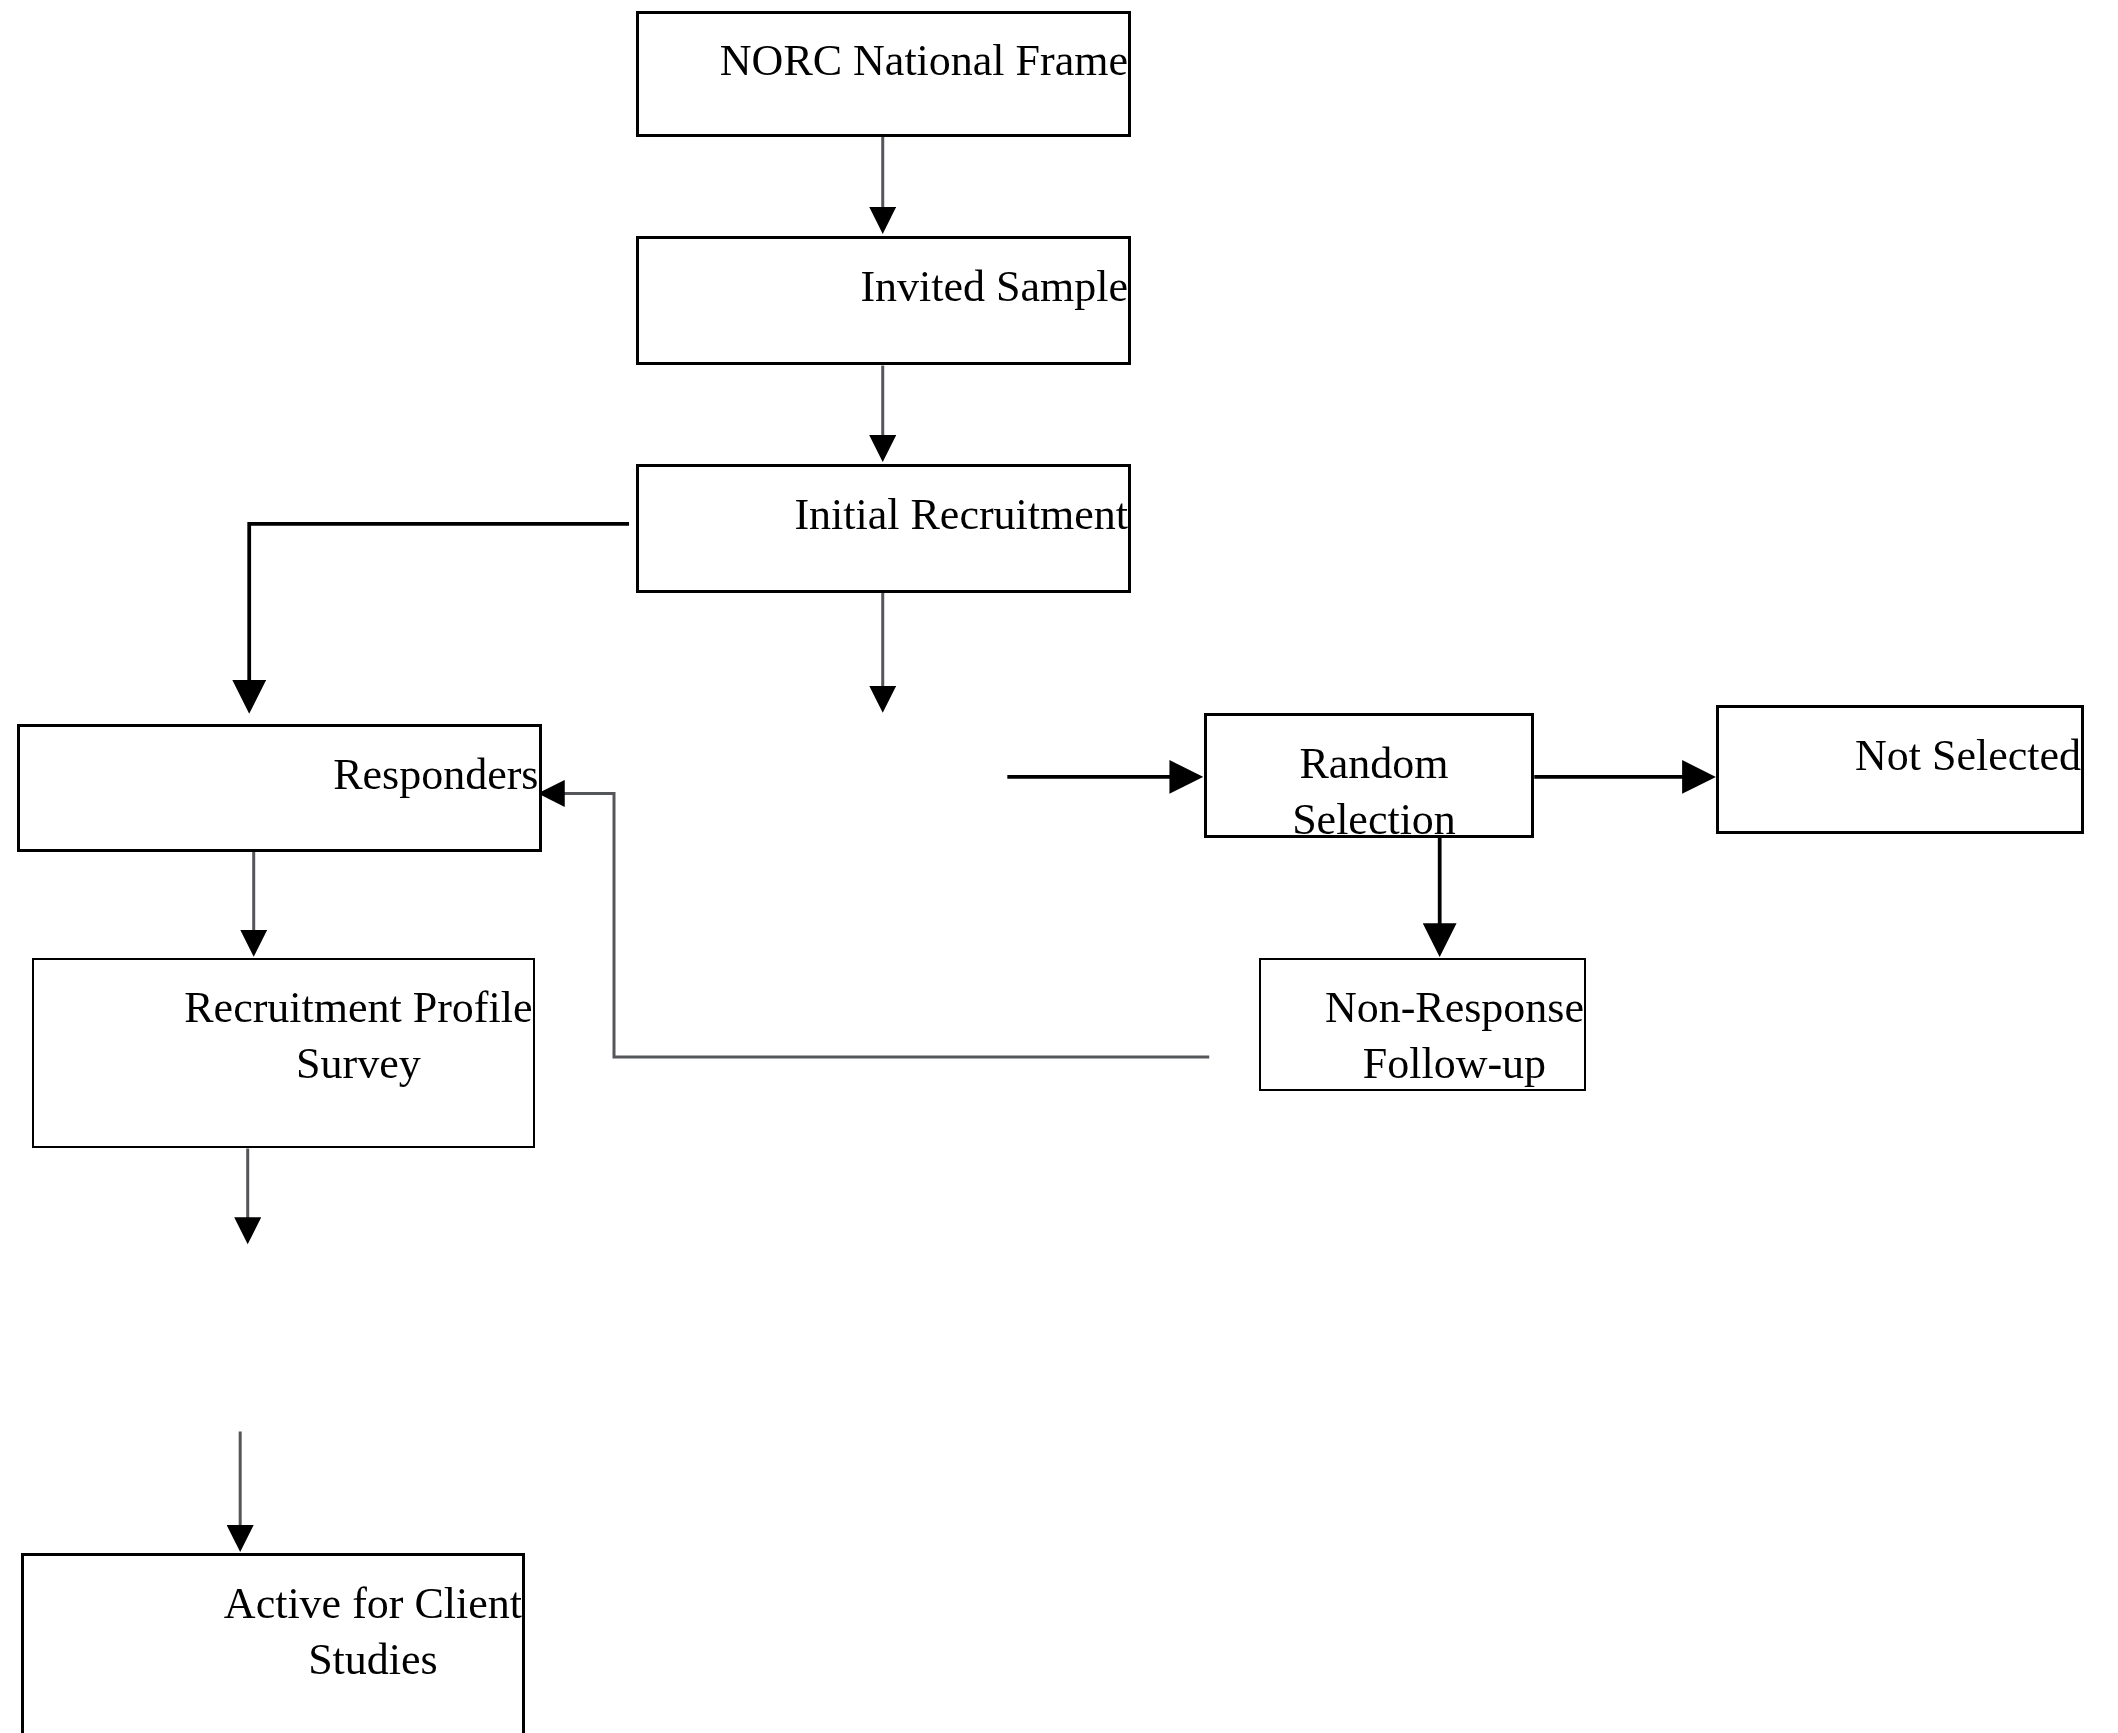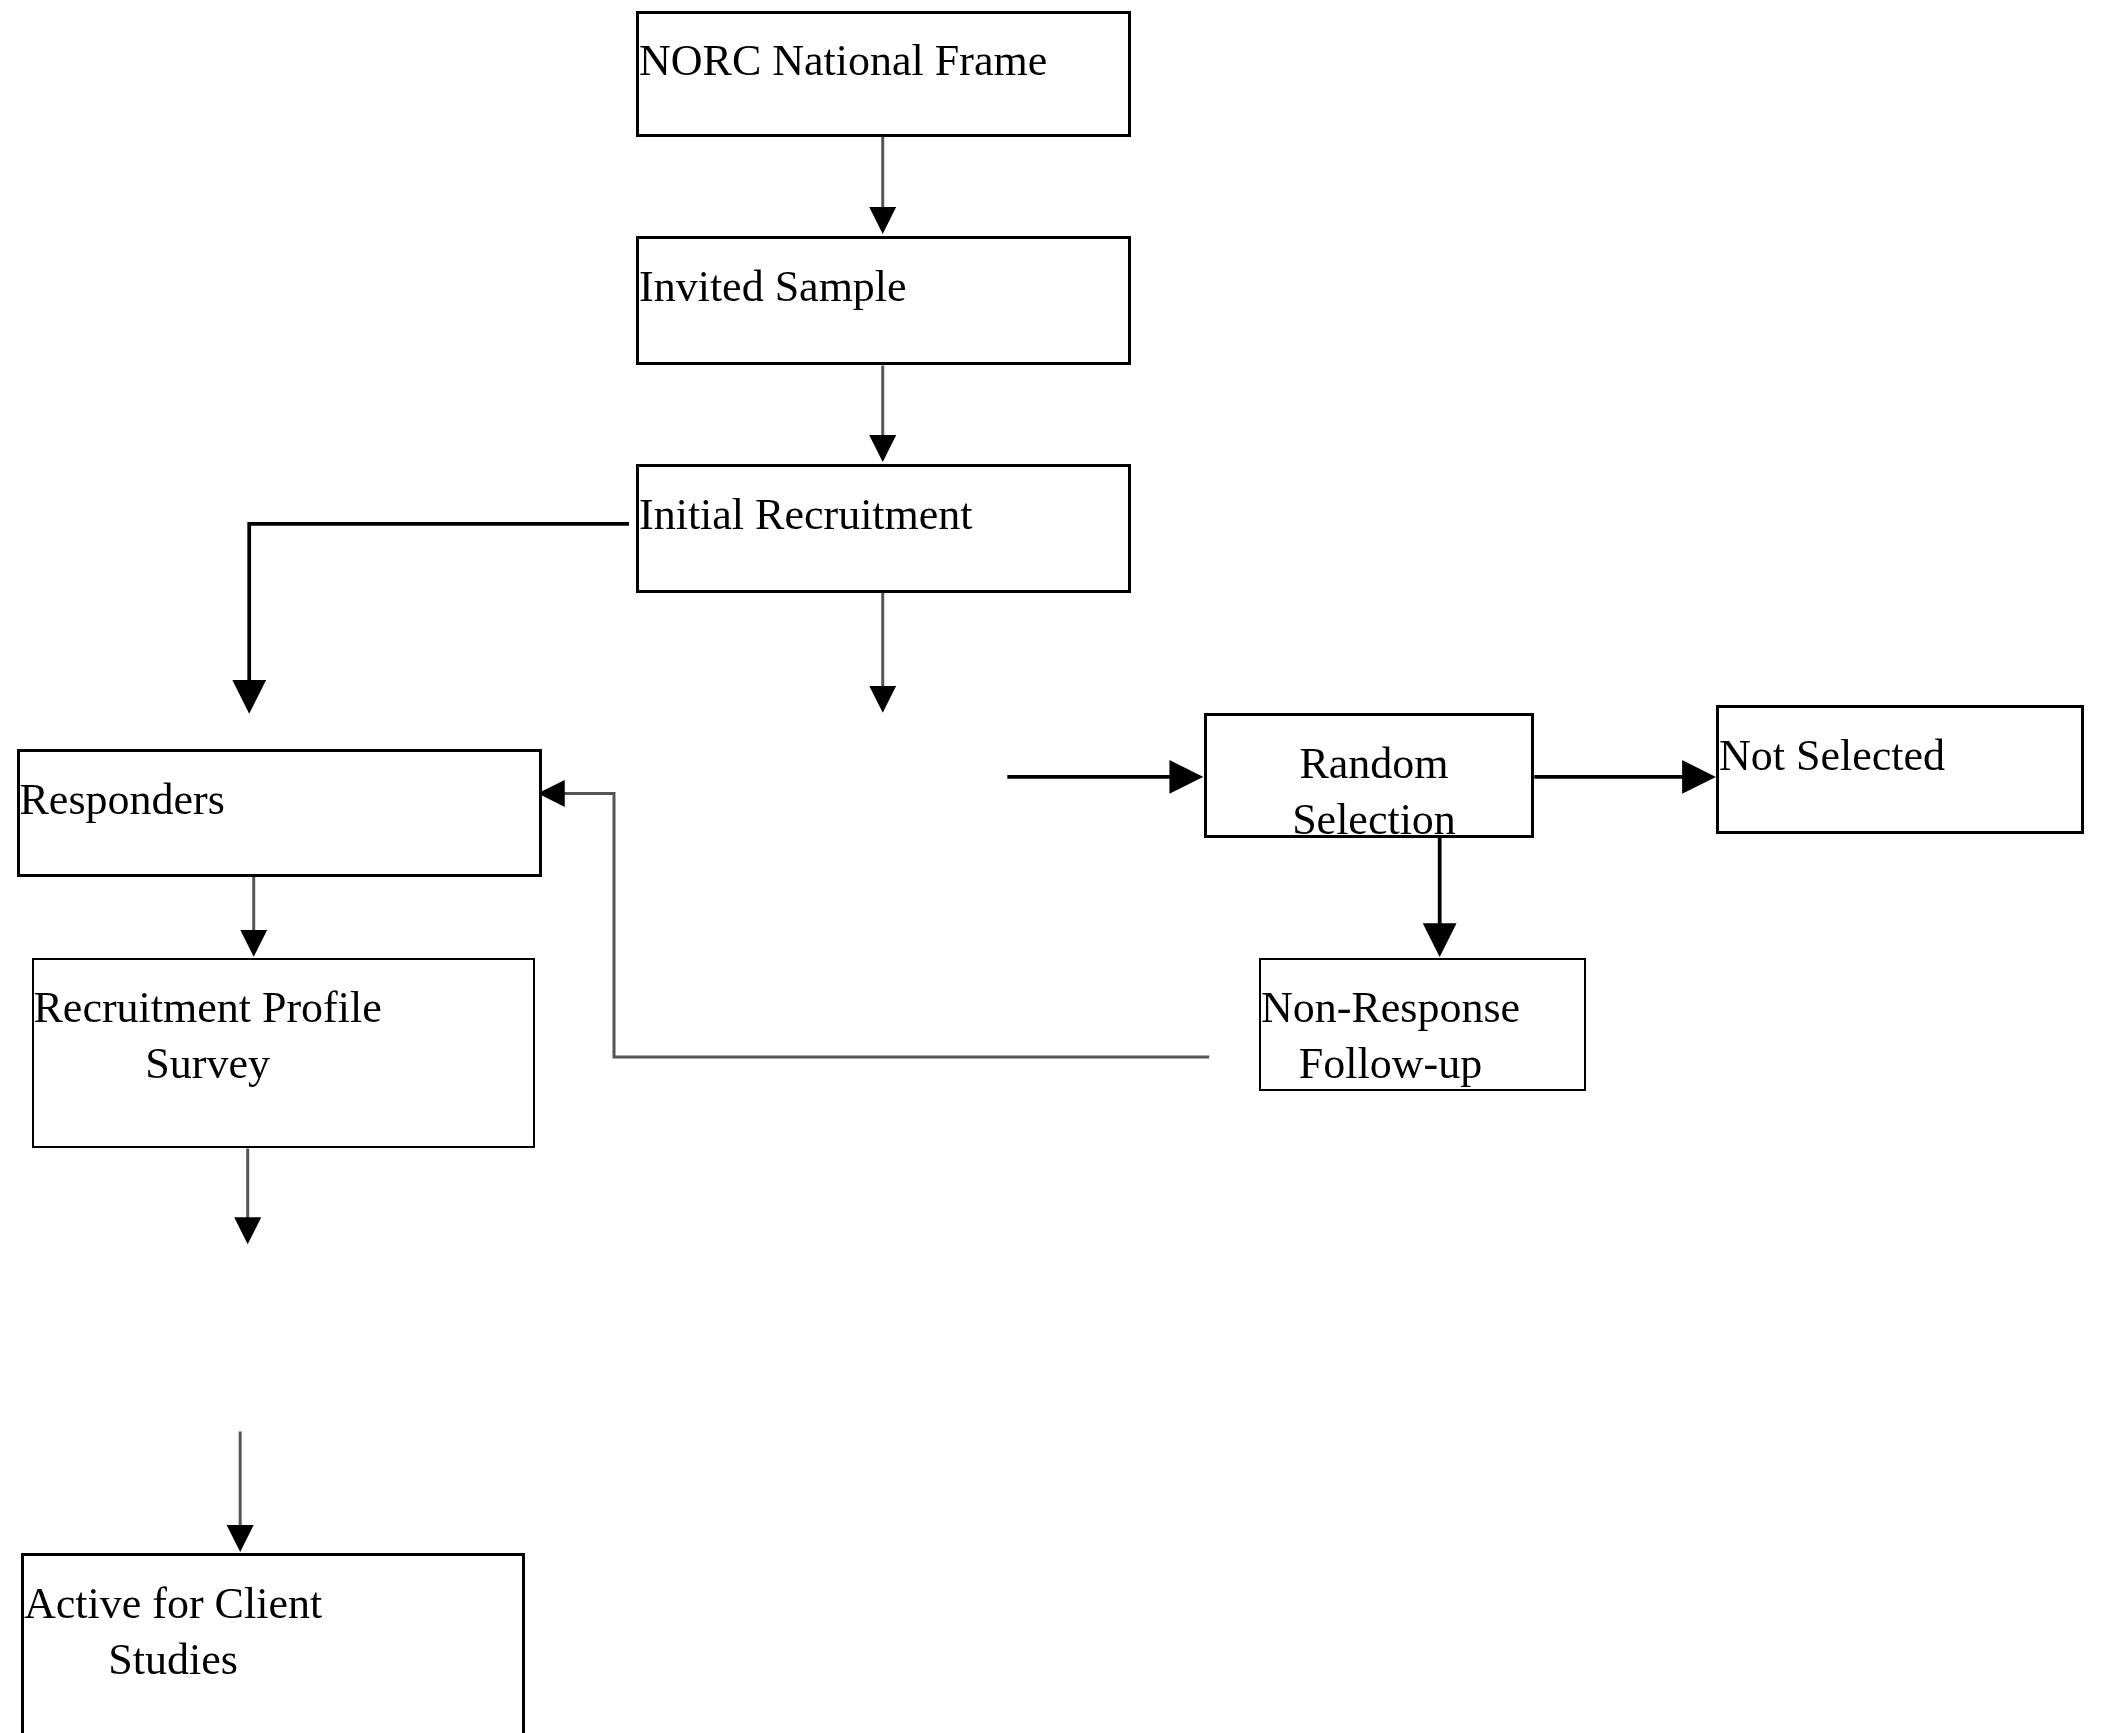--- a/index.html
+++ b/index.html
@@ -16,21 +16,21 @@
     font-family: "Liberation Serif", "DejaVu Serif", serif;
     overflow: hidden;
   }
   .node {
     position: absolute;
     box-sizing: border-box;
     border: 3px solid #000000;
     background: #ffffff;
     display: flex;
     align-items: flex-start;
-    justify-content: flex-start;
+    justify-content: flex-end;
     text-align: center;
     color: #000000;
     font-size: 44px;
     line-height: 1.28;
     padding-top: 19.5px;
     z-index: 3;
     white-space: pre-line;
   }
   .node.thin { border-width: 2.3px; }
   svg.edges {
@@ -95,21 +95,21 @@
   </div>
 
   <div class="node" style="left:636px; top:236px; width:495px; height:129px;">
     <span>Invited Sample</span>
   </div>
 
   <div class="node" style="left:636px; top:464px; width:495px; height:129px;">
     <span>Initial Recruitment</span>
   </div>
 
-  <div class="node" style="left:16.5px; top:749px; width:525px; height:128px;">
+  <div class="node" style="left:16.5px; top:724px; width:525px; height:128px;">
     <span>Responders</span>
   </div>
 
 
   <div class="node" style="left:1204px; top:713px; width:330px; height:125px;padding-left:10px;">
     <span>Random Selection</span>
   </div>
 
   <div class="node" style="left:1716px; top:705px; width:368px; height:129px;">
     <span>Not Selected</span>

